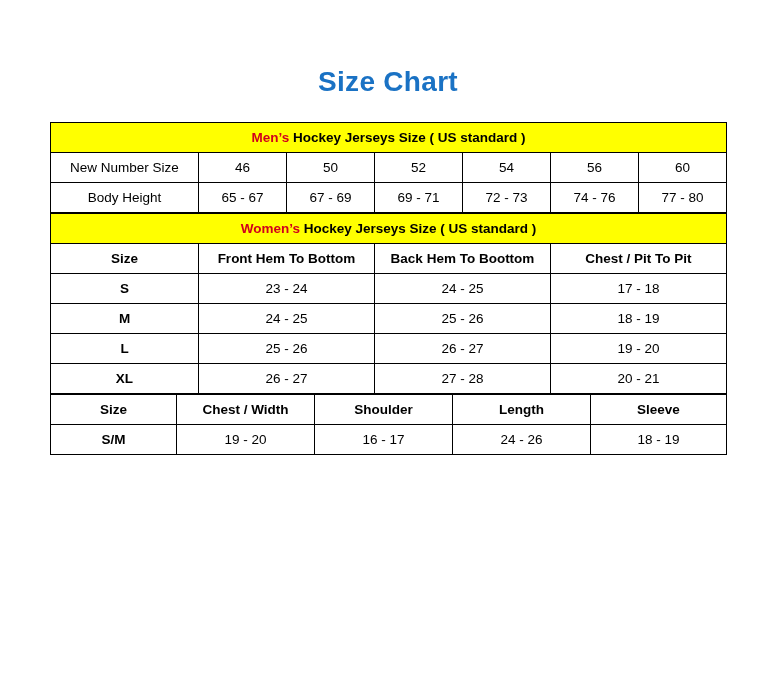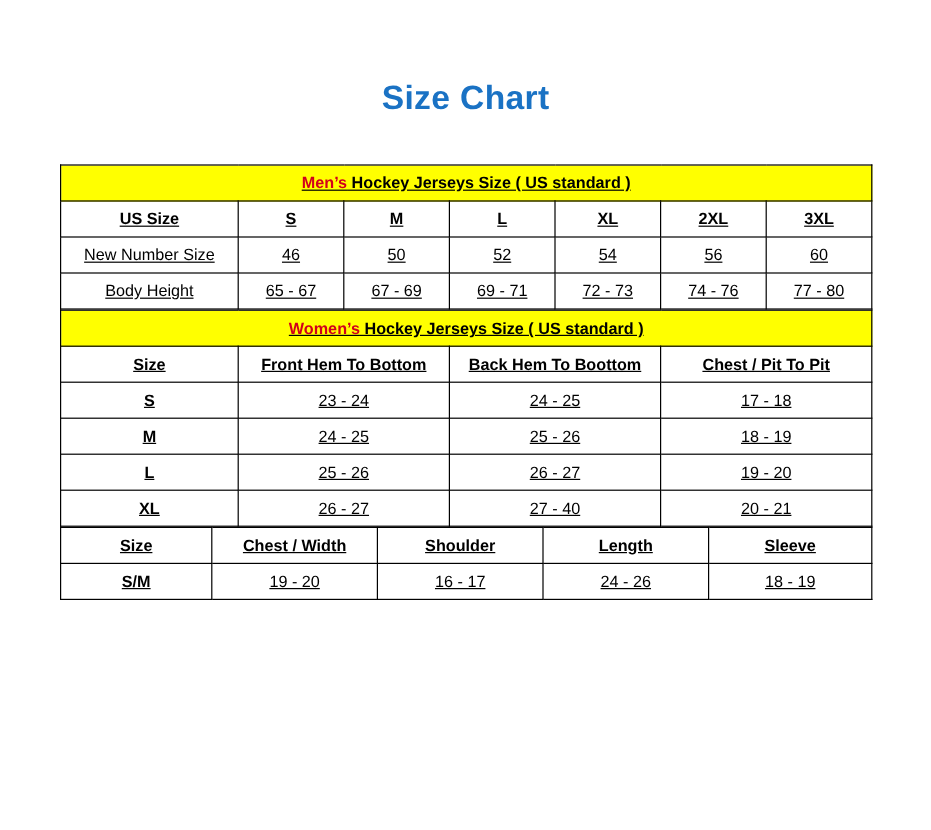--- a/index.html
+++ b/index.html
@@ -24,24 +24,23 @@
   .title {
     text-align: center;
     color: #1a72c4;
     font-size: 28px;
     font-weight: bold;
     margin: 0;
     padding-top: 66px;
     letter-spacing: 0.3px;
   }
   .chart-wrap {
-    margin: 15px auto;
+    margin: 0 auto;
     padding-top: 24px;
     width: 676px;
-    text-decoration: underline;
   }
   table.size-table {
     border-collapse: collapse;
     width: 676px;
     table-layout: fixed;
   }
   table.size-table td {
     border: 1px solid #000000;
     text-align: center;
     vertical-align: middle;
@@ -83,29 +82,20 @@
         <col style="width:88px">
         <col style="width:88px">
         <col style="width:88px">
         <col style="width:88px">
         <col style="width:88px">
         <col style="width:88px">
       </colgroup>
       <tbody>
         <tr>
           <td class="section-head" colspan="7"><span class="accent">Men’s</span><span> Hockey Jerseys Size ( US standard )</span></td>
-        </tr>
-        <tr>
-          <td class="col-head">US Size</td>
-          <td class="col-head">S</td>
-          <td class="col-head">M</td>
-          <td class="col-head">L</td>
-          <td class="col-head">XL</td>
-          <td class="col-head">2XL</td>
-          <td class="col-head">3XL</td>
         </tr>
         <tr>
           <td class="row-head">New Number Size</td>
           <td>46</td>
           <td>50</td>
           <td>52</td>
           <td>54</td>
           <td>56</td>
           <td>60</td>
         </tr>
@@ -152,21 +142,21 @@
         </tr>
         <tr>
           <td class="row-head-bold">L</td>
           <td>25 - 26</td>
           <td>26 - 27</td>
           <td>19 - 20</td>
         </tr>
         <tr>
           <td class="row-head-bold">XL</td>
           <td>26 - 27</td>
-          <td>27 - 40</td>
+          <td>27 - 28</td>
           <td>20 - 21</td>
         </tr>
       </tbody>
     </table>
 
     <table class="size-table">
       <colgroup>
         <col style="width:126px">
         <col style="width:138px">
         <col style="width:138px">

